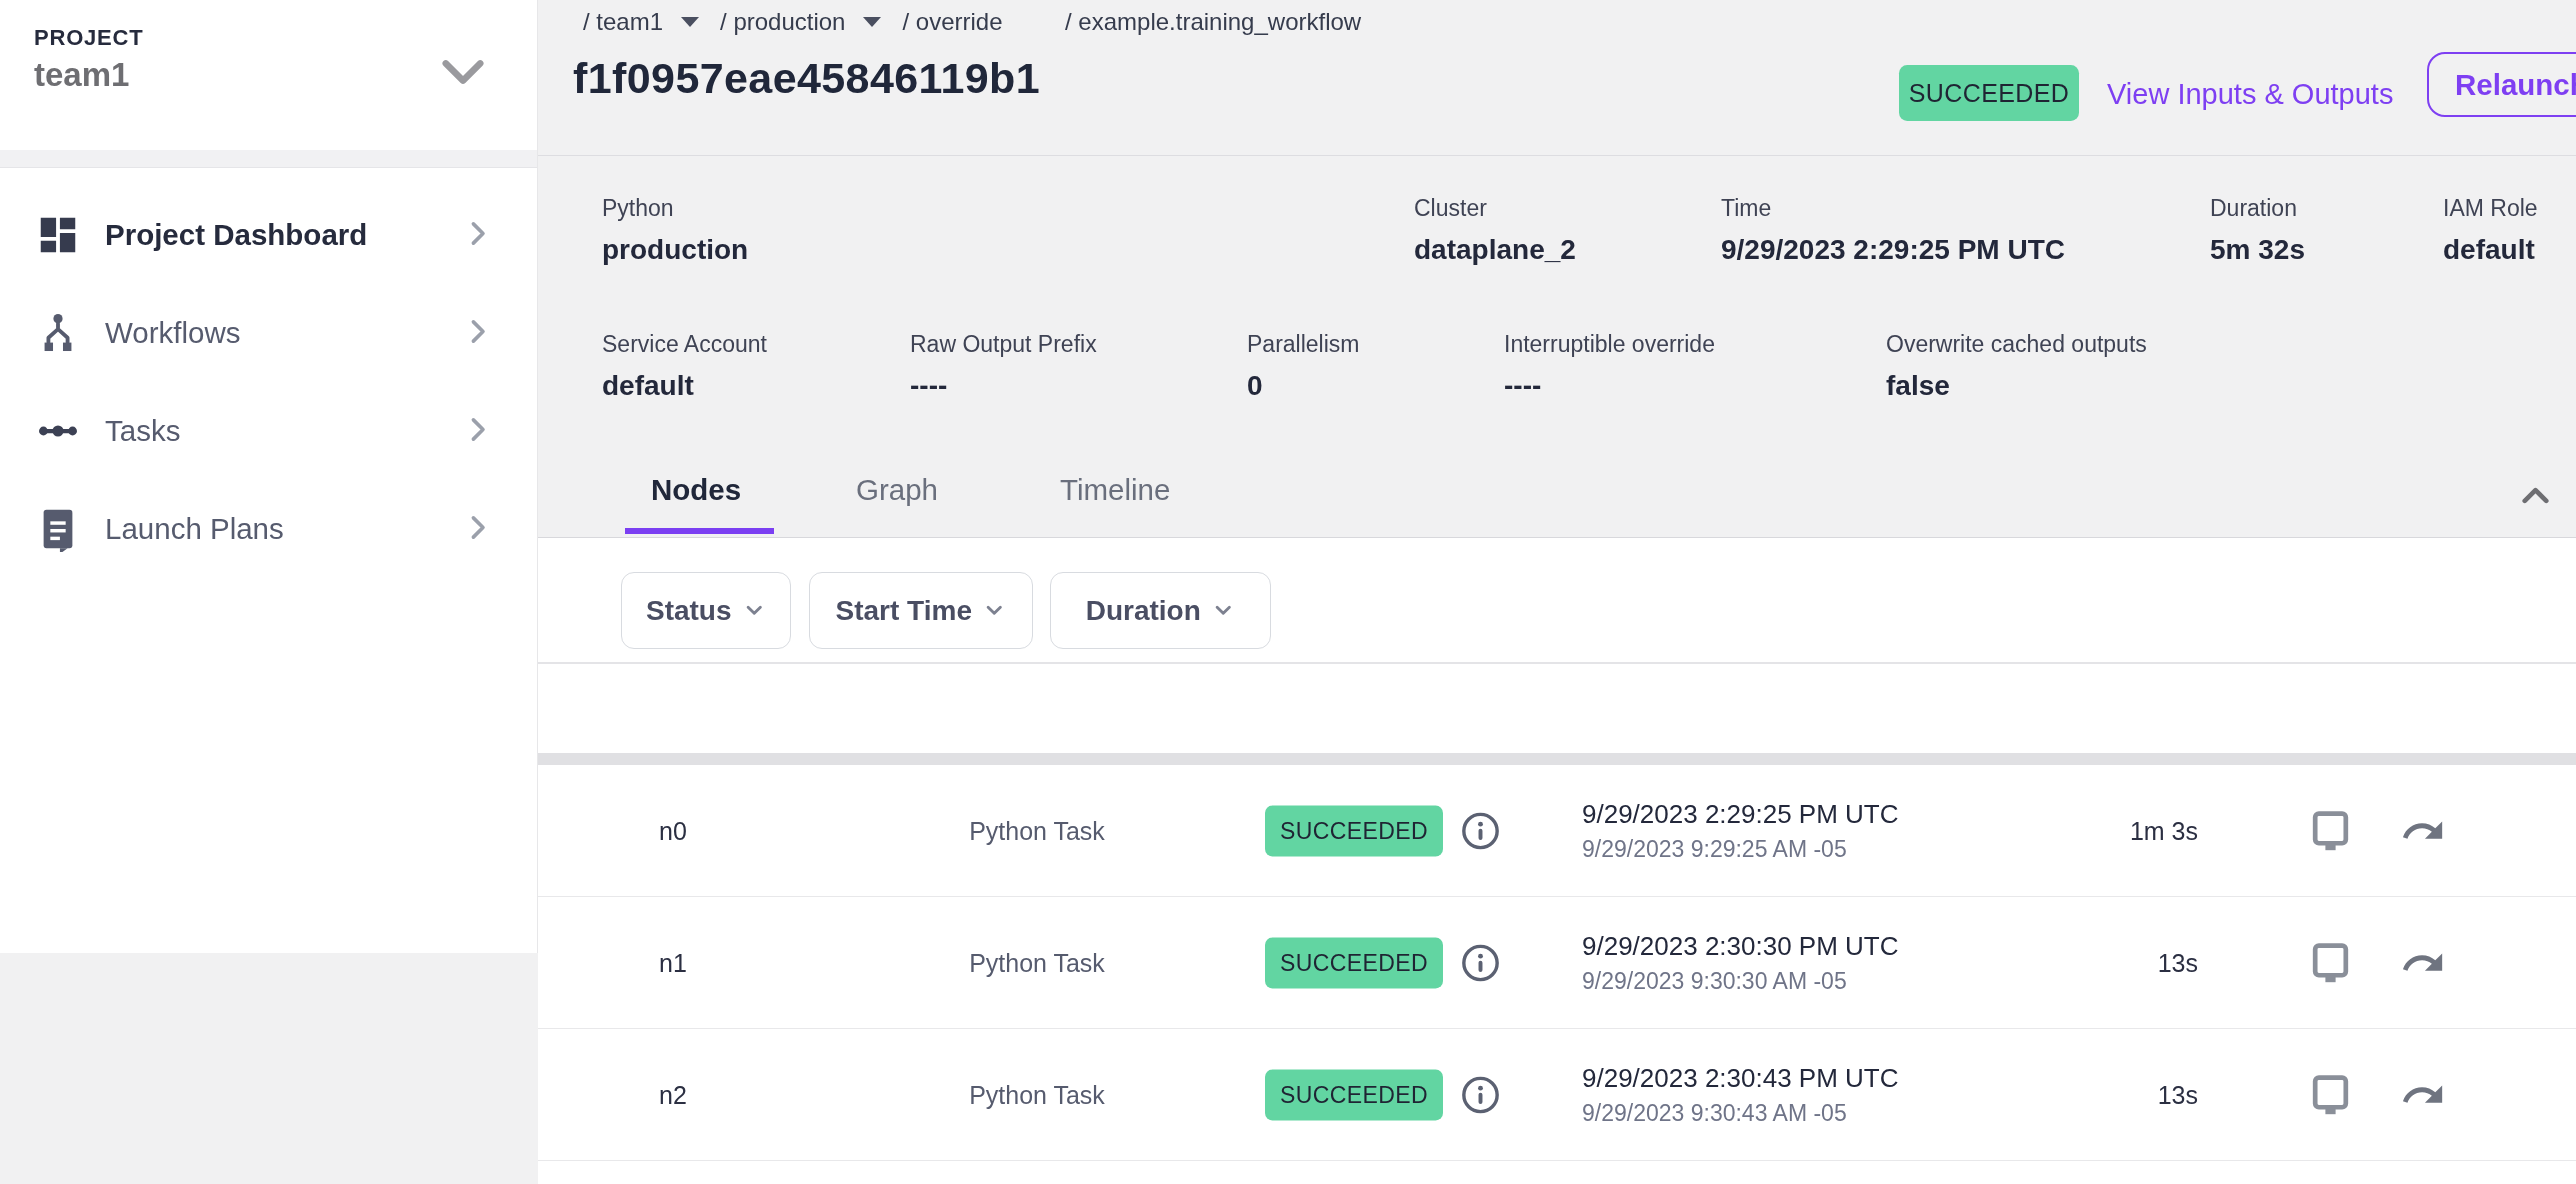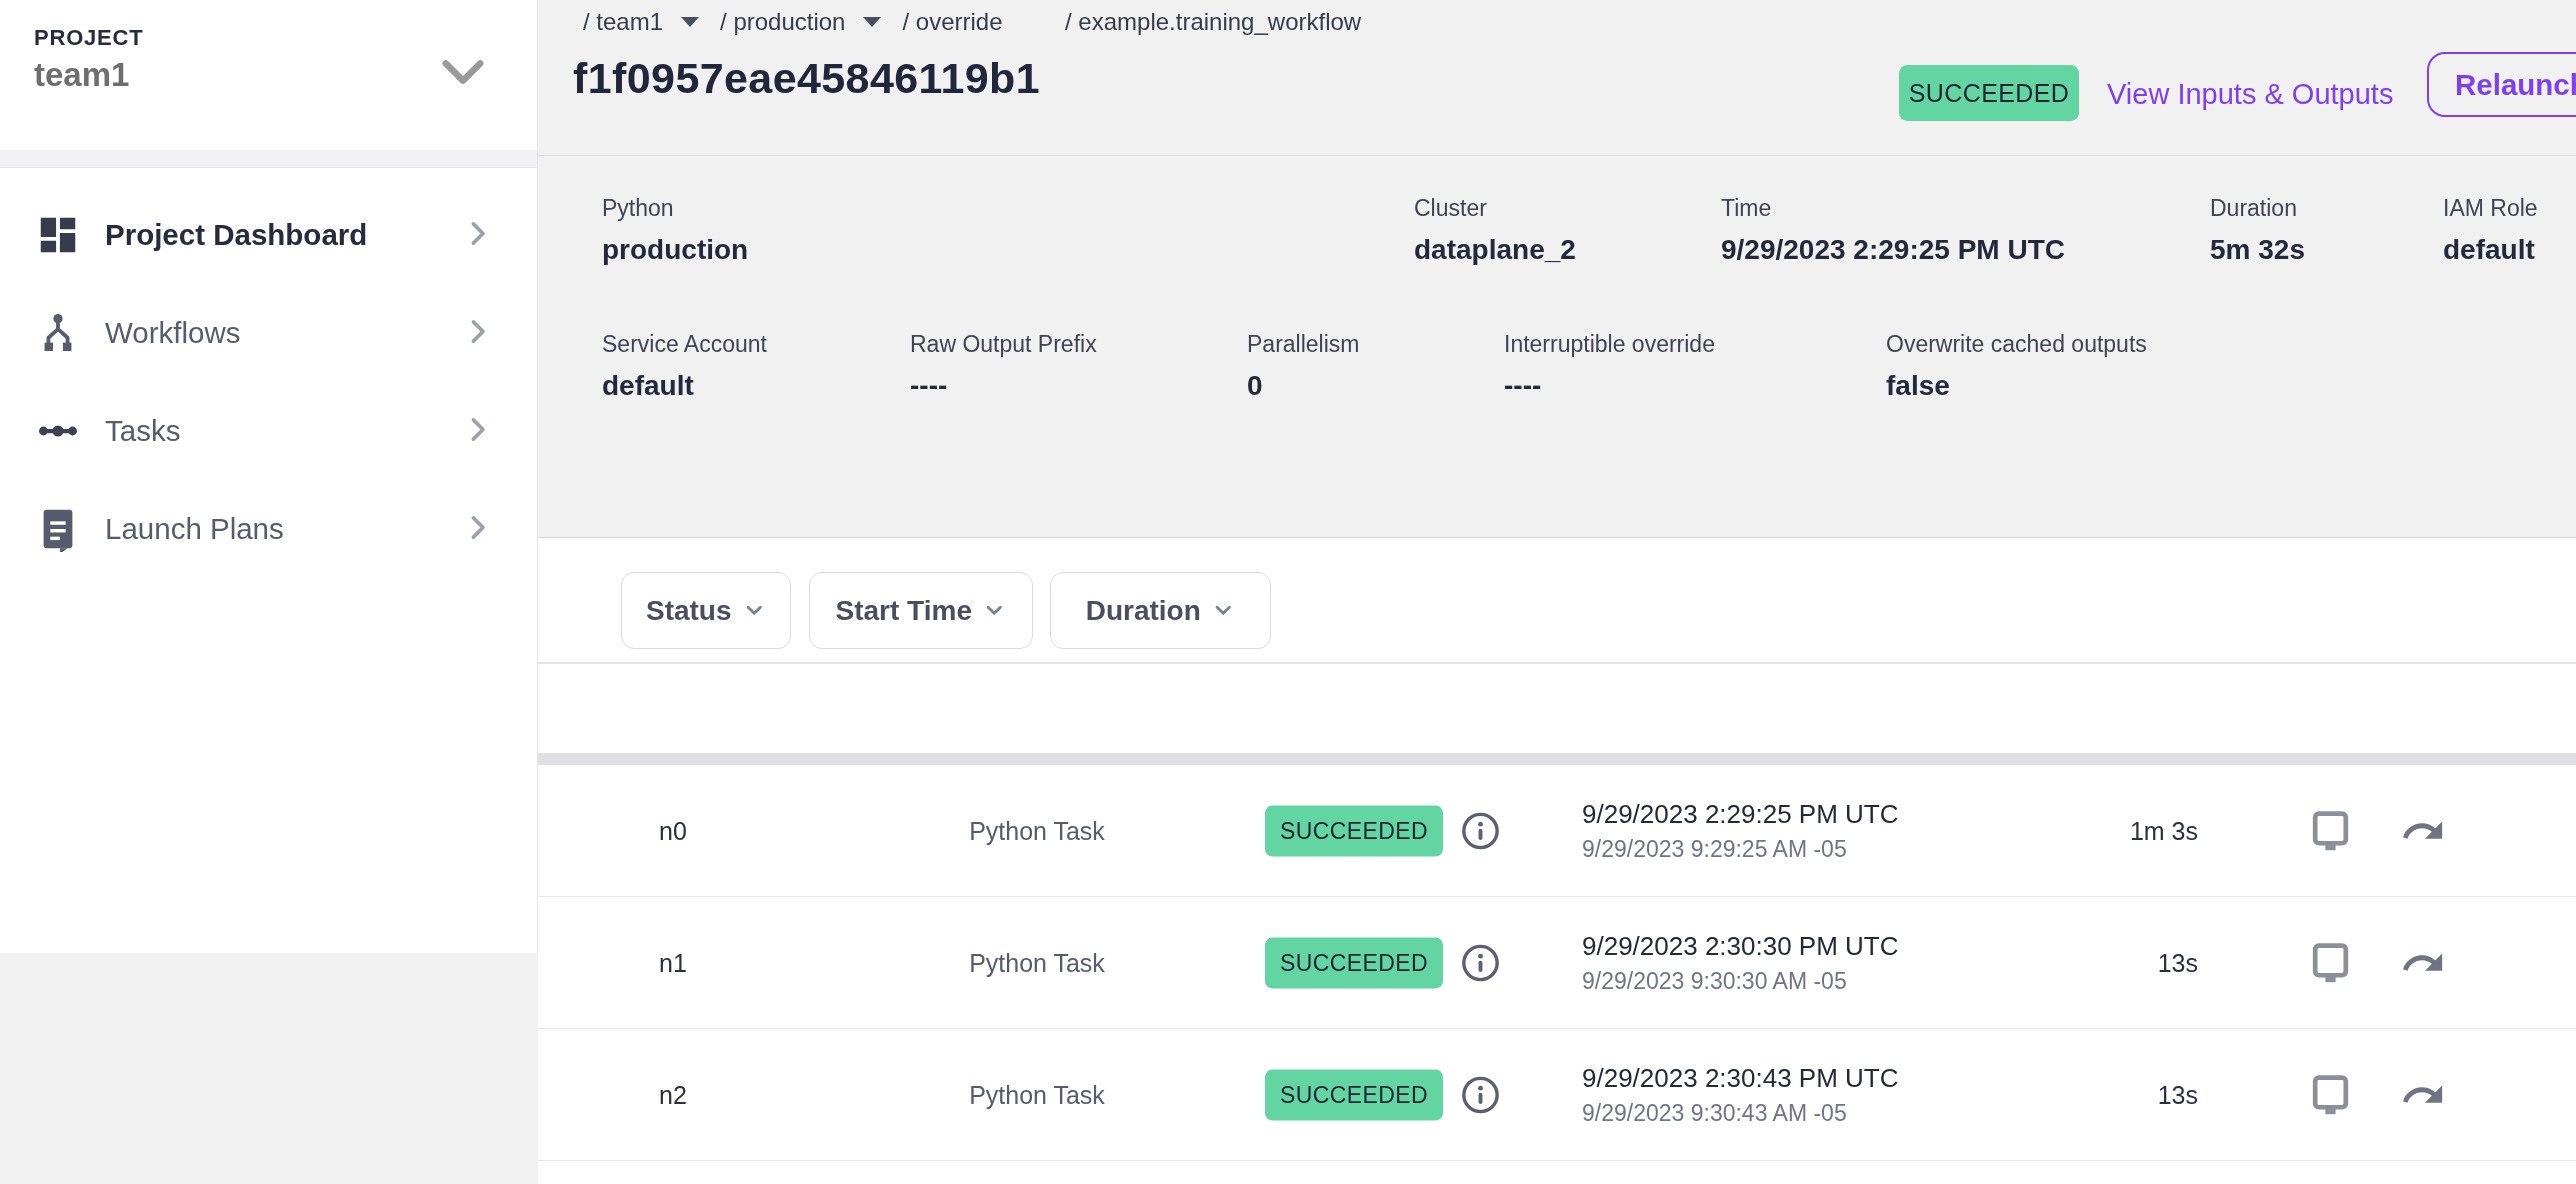--- a/index.html
+++ b/index.html
@@ -220,20 +220,31 @@
     </div>
     <div class="detail-cell" style="left:966px;top:331px;">
       <div class="detail-label">Interruptible override</div>
       <div class="detail-value">----</div>
     </div>
     <div class="detail-cell" style="left:1348px;top:331px;">
       <div class="detail-label">Overwrite cached outputs</div>
       <div class="detail-value">false</div>
     </div>
 
+    <div class="tabs">
+      <span class="tab active" style="left:113px;">Nodes</span>
+      <span class="tab" style="left:318px;">Graph</span>
+      <span class="tab" style="left:522px;">Timeline</span>
+      <span class="tab-underline"></span>
+      <span class="collapse-btn">
+        <svg width="43" height="43" viewBox="0 0 24 24" fill="none">
+            <polyline points="6,15 12,9 18,15" stroke="#6E6E72" stroke-width="2.6" fill="none" stroke-linecap="round" stroke-linejoin="round"></polyline>
+          </svg>
+      </span>
+    </div>
     <div class="tabs-divider"></div>
 
     <div class="panel">
       <button class="filter-btn filter-status">
         <span>Status</span>
         <svg width="24.5" height="24.5" viewBox="0 0 24 24" fill="none">
             <polyline points="6,9 12,15 18,9" stroke="#7D8190" stroke-width="2.8" fill="none" stroke-linecap="round" stroke-linejoin="round"></polyline>
           </svg>
       </button>
       <button class="filter-btn filter-start">

